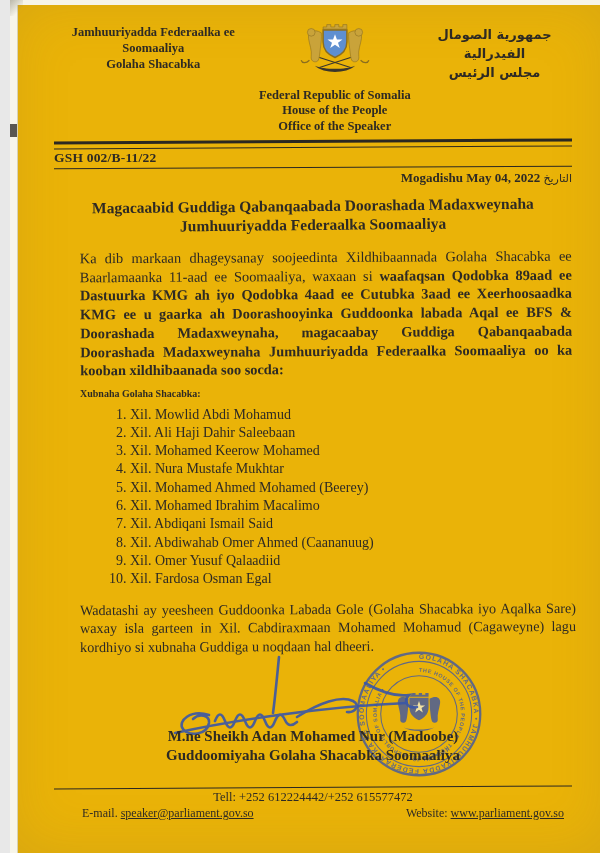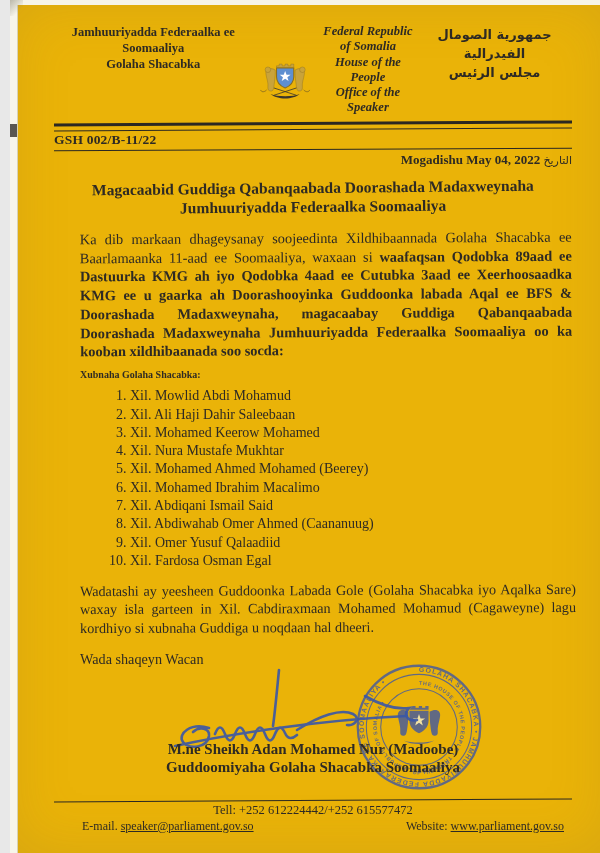--- a/index.html
+++ b/index.html
@@ -18,21 +18,21 @@
   .nick-left{position:absolute;left:0;top:124px;width:7px;height:13px;background:#32302a;opacity:.8;}
   .streak-right{position:absolute;right:0;top:640px;width:4px;height:213px;background:linear-gradient(to left,#b8b4a2,transparent);opacity:.5;}
 
   .page{position:relative;box-sizing:border-box;width:100%;height:100%;padding:20px 38px 0 44px;}
 
   
   .hdr{display:flex;justify-content:space-between;align-items:flex-start;}
   .hdr-col{font-weight:bold;text-align:center;line-height:1.28;}
   .hdr-left{font-size:12.5px;width:205px;margin-top:4px;}
   .hdr-right{font-size:13px;width:160px;margin-top:6px;font-family:"DejaVu Sans",sans-serif;direction:rtl;line-height:1.45;}
-  .hdr-center{width:170px;display:flex;flex-direction:row;align-items:flex-end;font-style:italic;}
+  .hdr-center{width:170px;display:flex;flex-direction:column;align-items:center;}
   .emblem{width:100px;height:64px;}
   .hdr-en{font-weight:bold;font-size:12.5px;text-align:center;line-height:1.22;margin-top:4px;}
 
   .rule-double{height:4px;border-top:3px solid #2b2822;border-bottom:1px solid #2b2822;margin-top:6px;transform:rotate(-.35deg);}
   .ref-row{margin-top:2px;font-weight:bold;font-size:13.5px;letter-spacing:.2px;}
   .rule-thin{height:0;border-top:1.5px solid #2b2822;margin-top:1px;transform:rotate(-.3deg);}
   .date-row{text-align:right;font-size:13px;margin-top:2px;}
   .date-row .d{font-weight:bold;}
   .date-row .ar{font-family:"DejaVu Sans",sans-serif;font-size:11px;}
 
@@ -144,21 +144,20 @@
         <li>Xil. Mohamed Ahmed Mohamed (Beerey)</li>
         <li>Xil. Mohamed Ibrahim Macalimo</li>
         <li>Xil. Abdiqani Ismail Said</li>
         <li>Xil. Abdiwahab Omer Ahmed (Caananuug)</li>
         <li>Xil. Omer Yusuf Qalaadiid</li>
         <li>Xil. Fardosa Osman Egal</li>
       </ol>
 
     <p class="closing">Wadatashi ay yeesheen Guddoonka Labada Gole (Golaha Shacabka iyo Aqalka Sare) waxay isla garteen in Xil. Cabdiraxmaan Mohamed Mohamud (Cagaweyne) lagu kordhiyo si xubnaha Guddiga u noqdaan hal dheeri.</p>
 
-    <div class="salut">Wada shaqeyn Wacan</div>
 
     <div class="sig-zone">
 
       <svg class="stamp-svg" viewBox="0 0 140 140">
         <g stroke="#44599f" fill="none">
           <circle cx="70" cy="70" r="64" stroke-width="2.4"></circle>
           <circle cx="70" cy="70" r="55" stroke-width="1.1"></circle>
           <circle cx="70" cy="70" r="40" stroke-width="1.1"></circle>
         </g>
         <defs>

